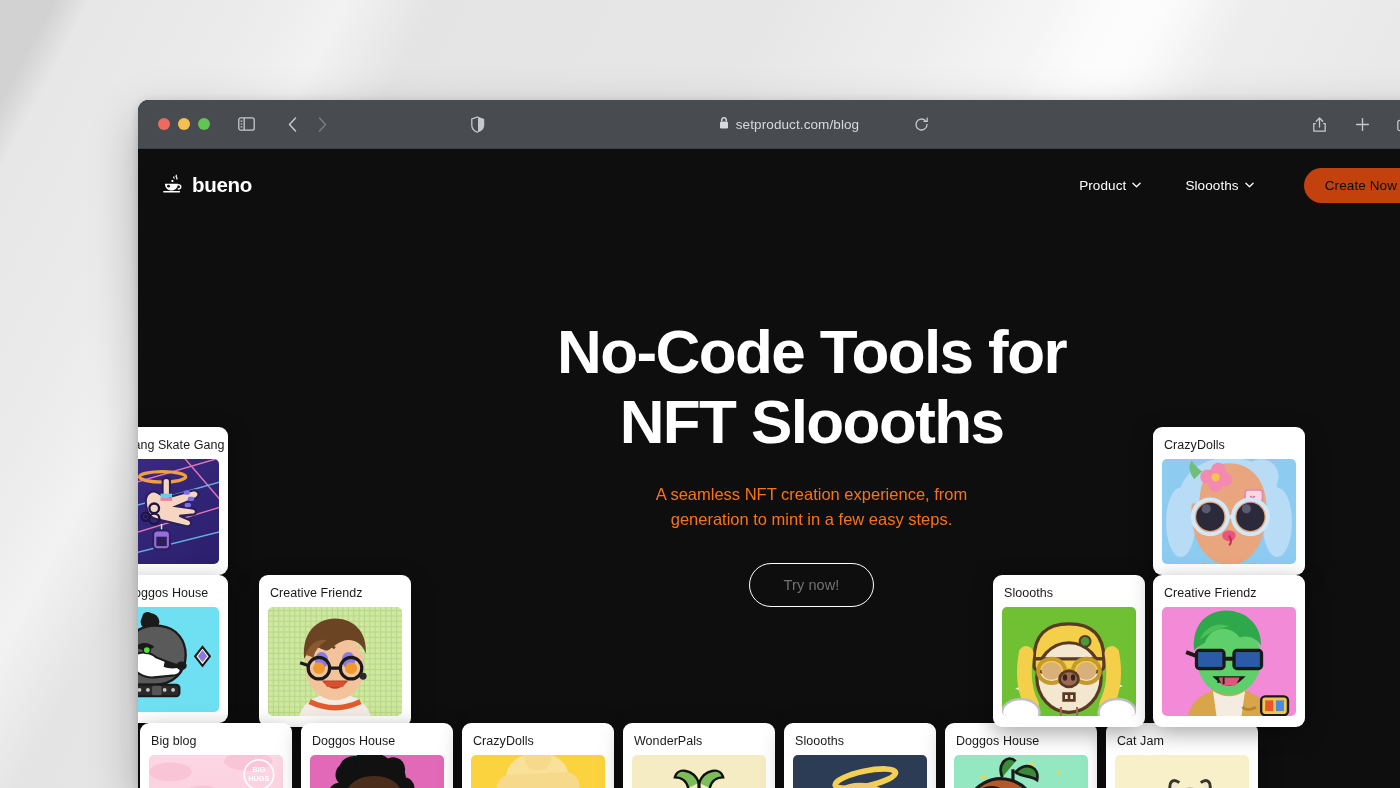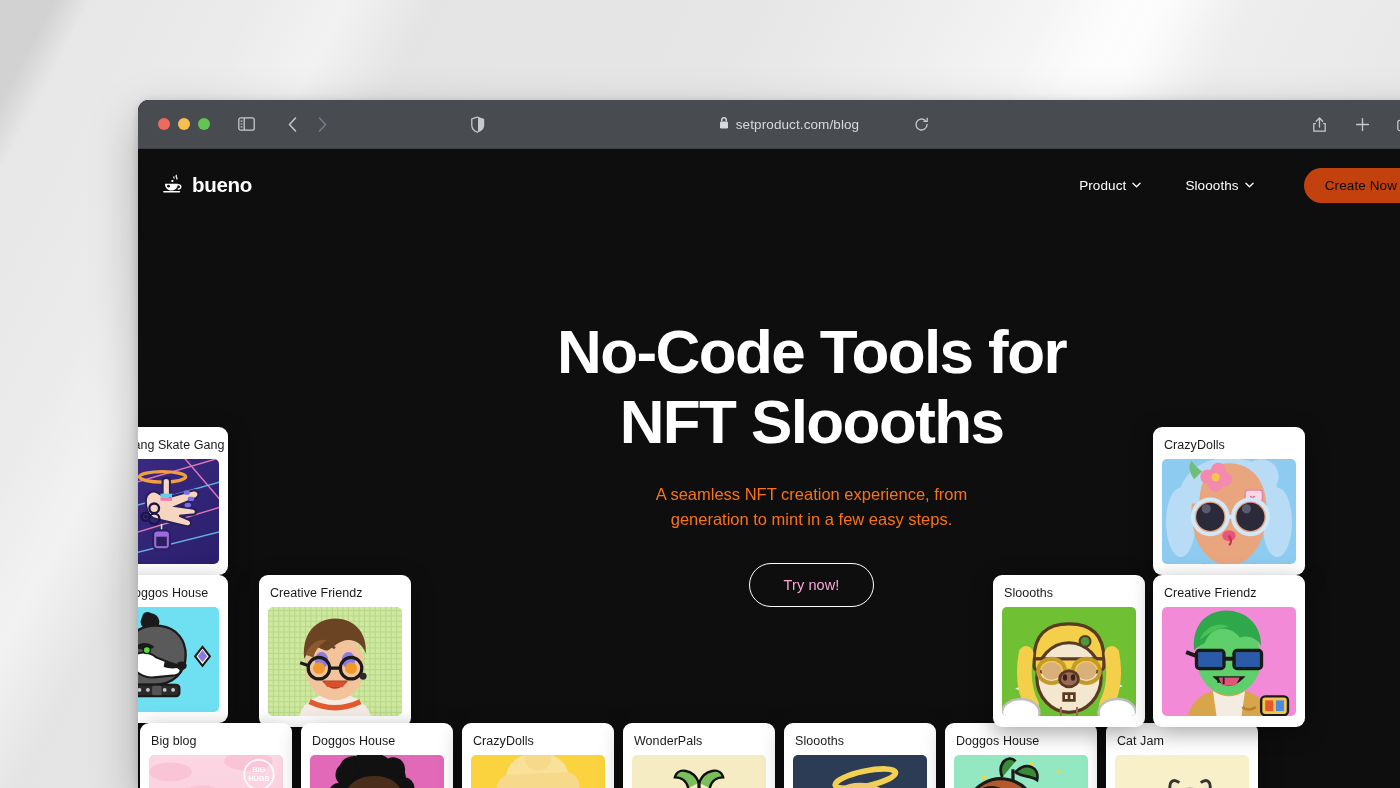--- a/index.html
+++ b/index.html
@@ -126,21 +126,21 @@
     font-size:62px; font-weight:700;
     line-height:1.13; letter-spacing:-1.6px;
   }
   #hero-subtitle {
     color:#f97316;
     font-size:16.5px; line-height:1.5;
     margin-top:25px;
   }
   #try-now-button {
     margin-top:31px;
-    background:transparent; color:#f9a8d4;
+    background:transparent; color:#737373;
     border:1.5px solid #fff; border-radius:999px;
     padding:13px 34px;
     font-family:inherit; font-size:14.5px; font-weight:500;
     cursor:pointer; letter-spacing:.1px;
   }
 
   
   .nft-card {
     position:absolute;
     background:#fff;

